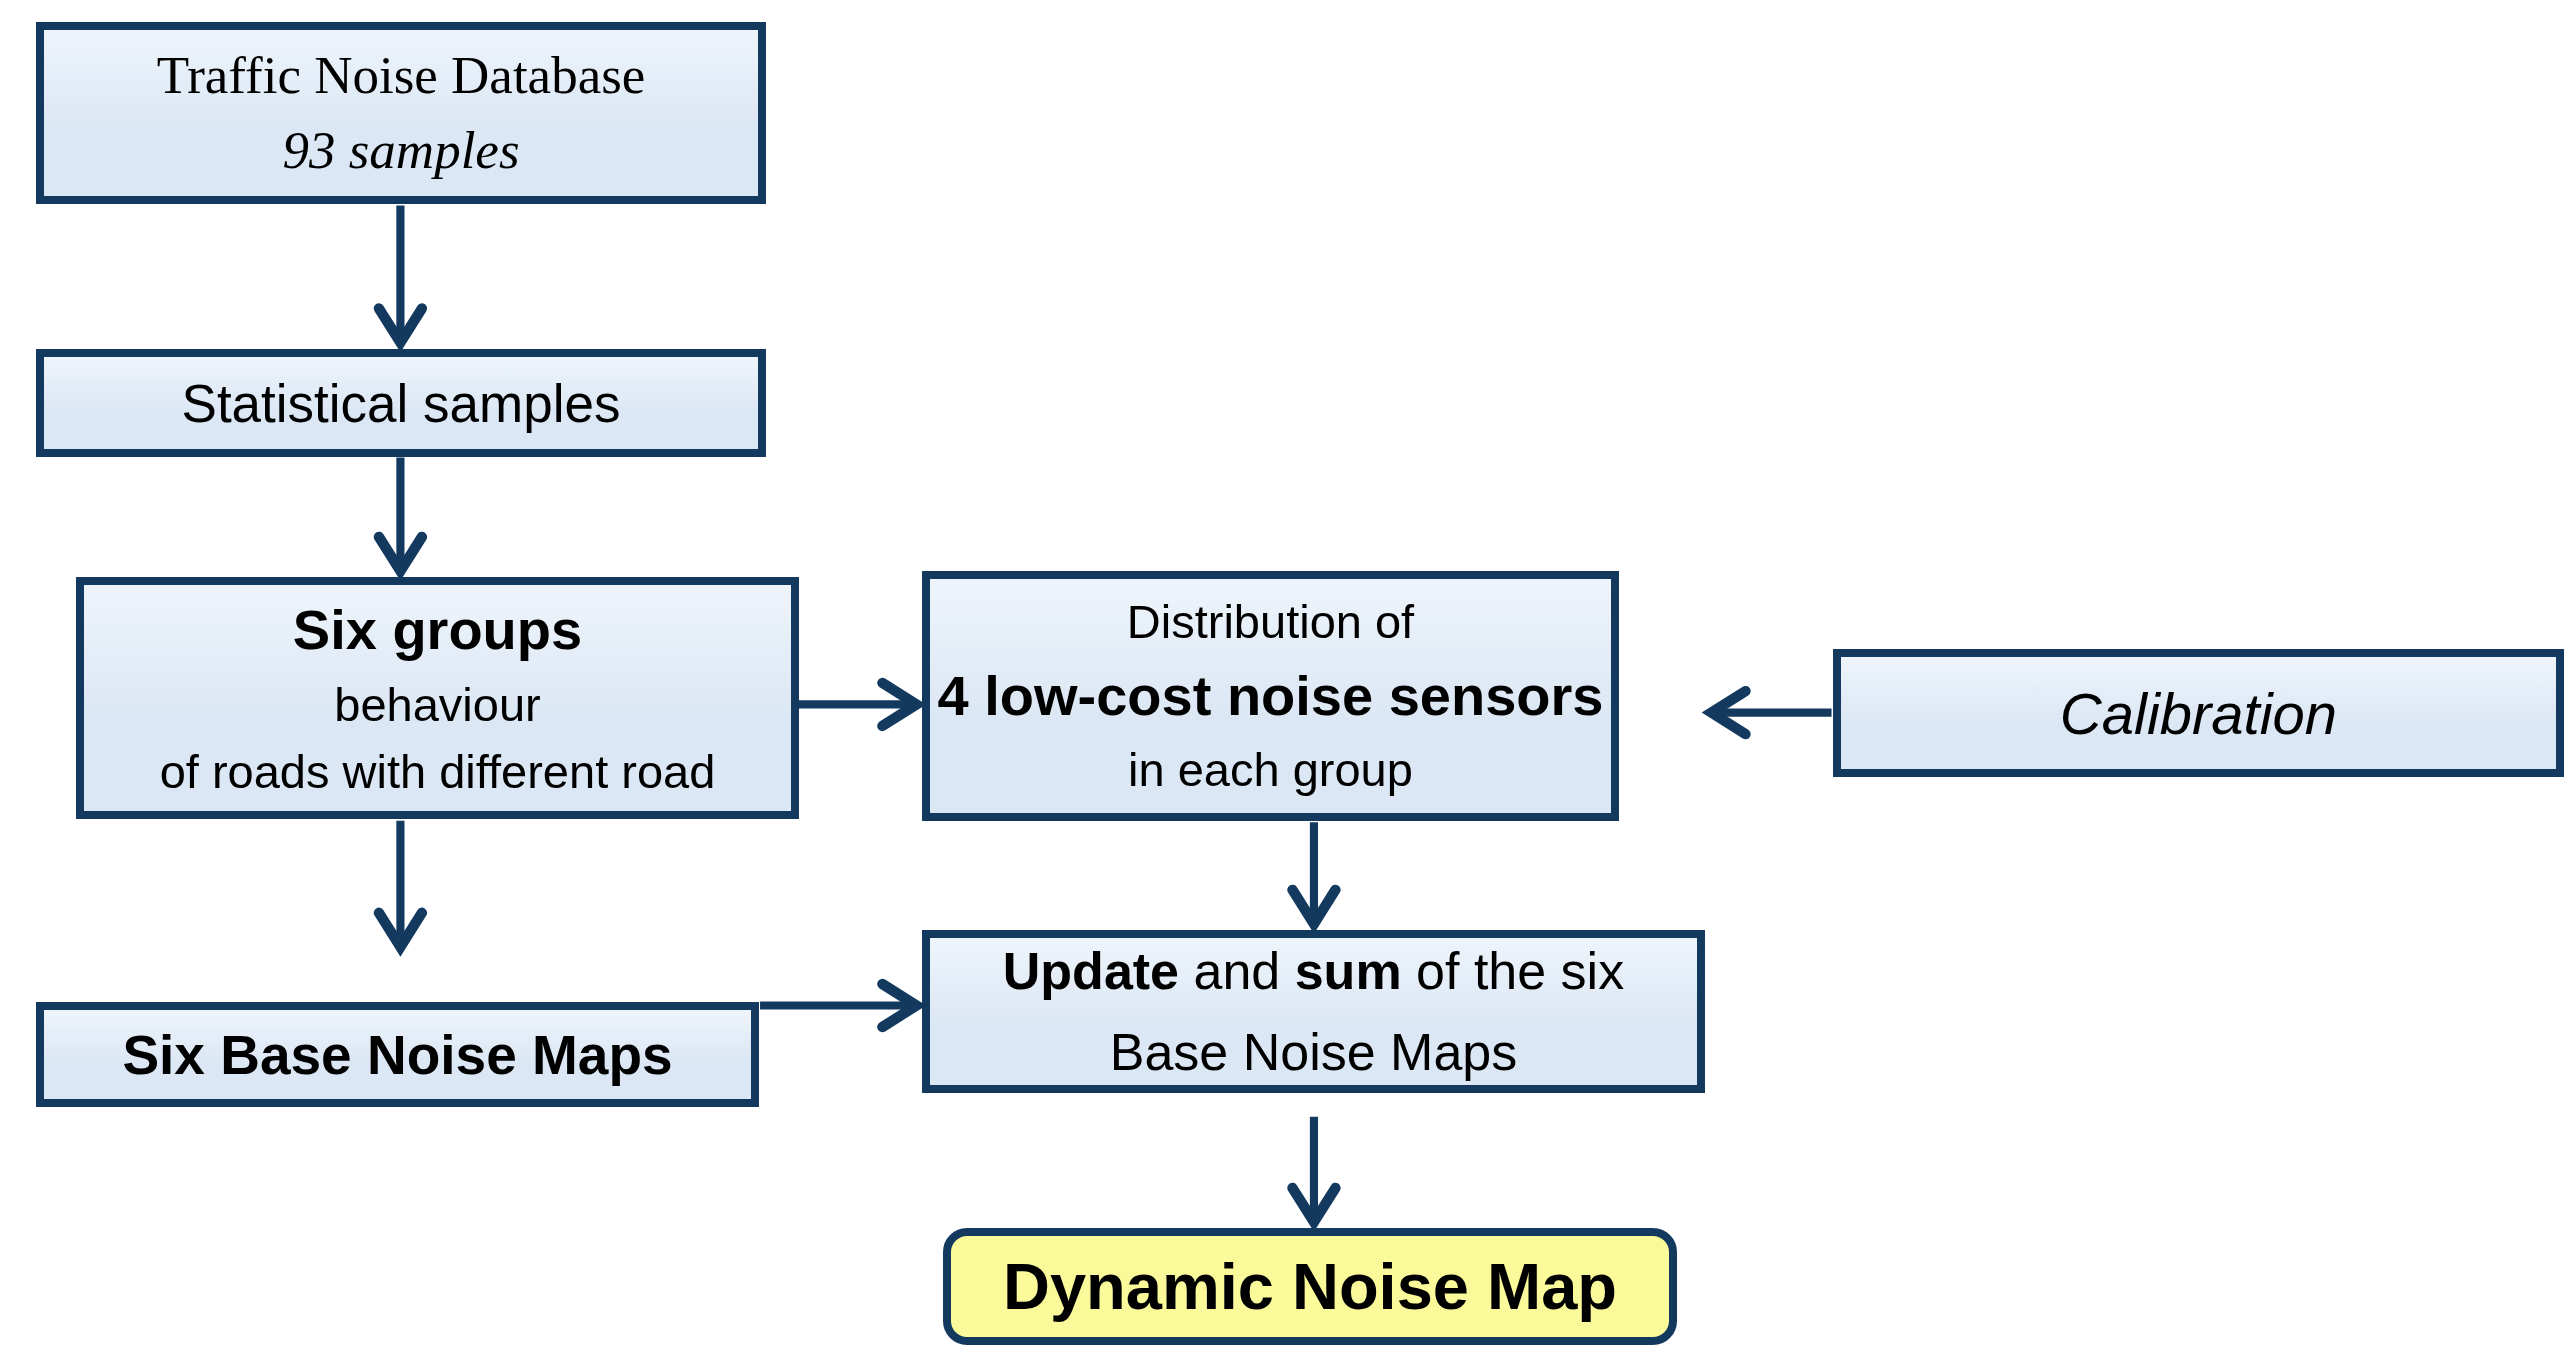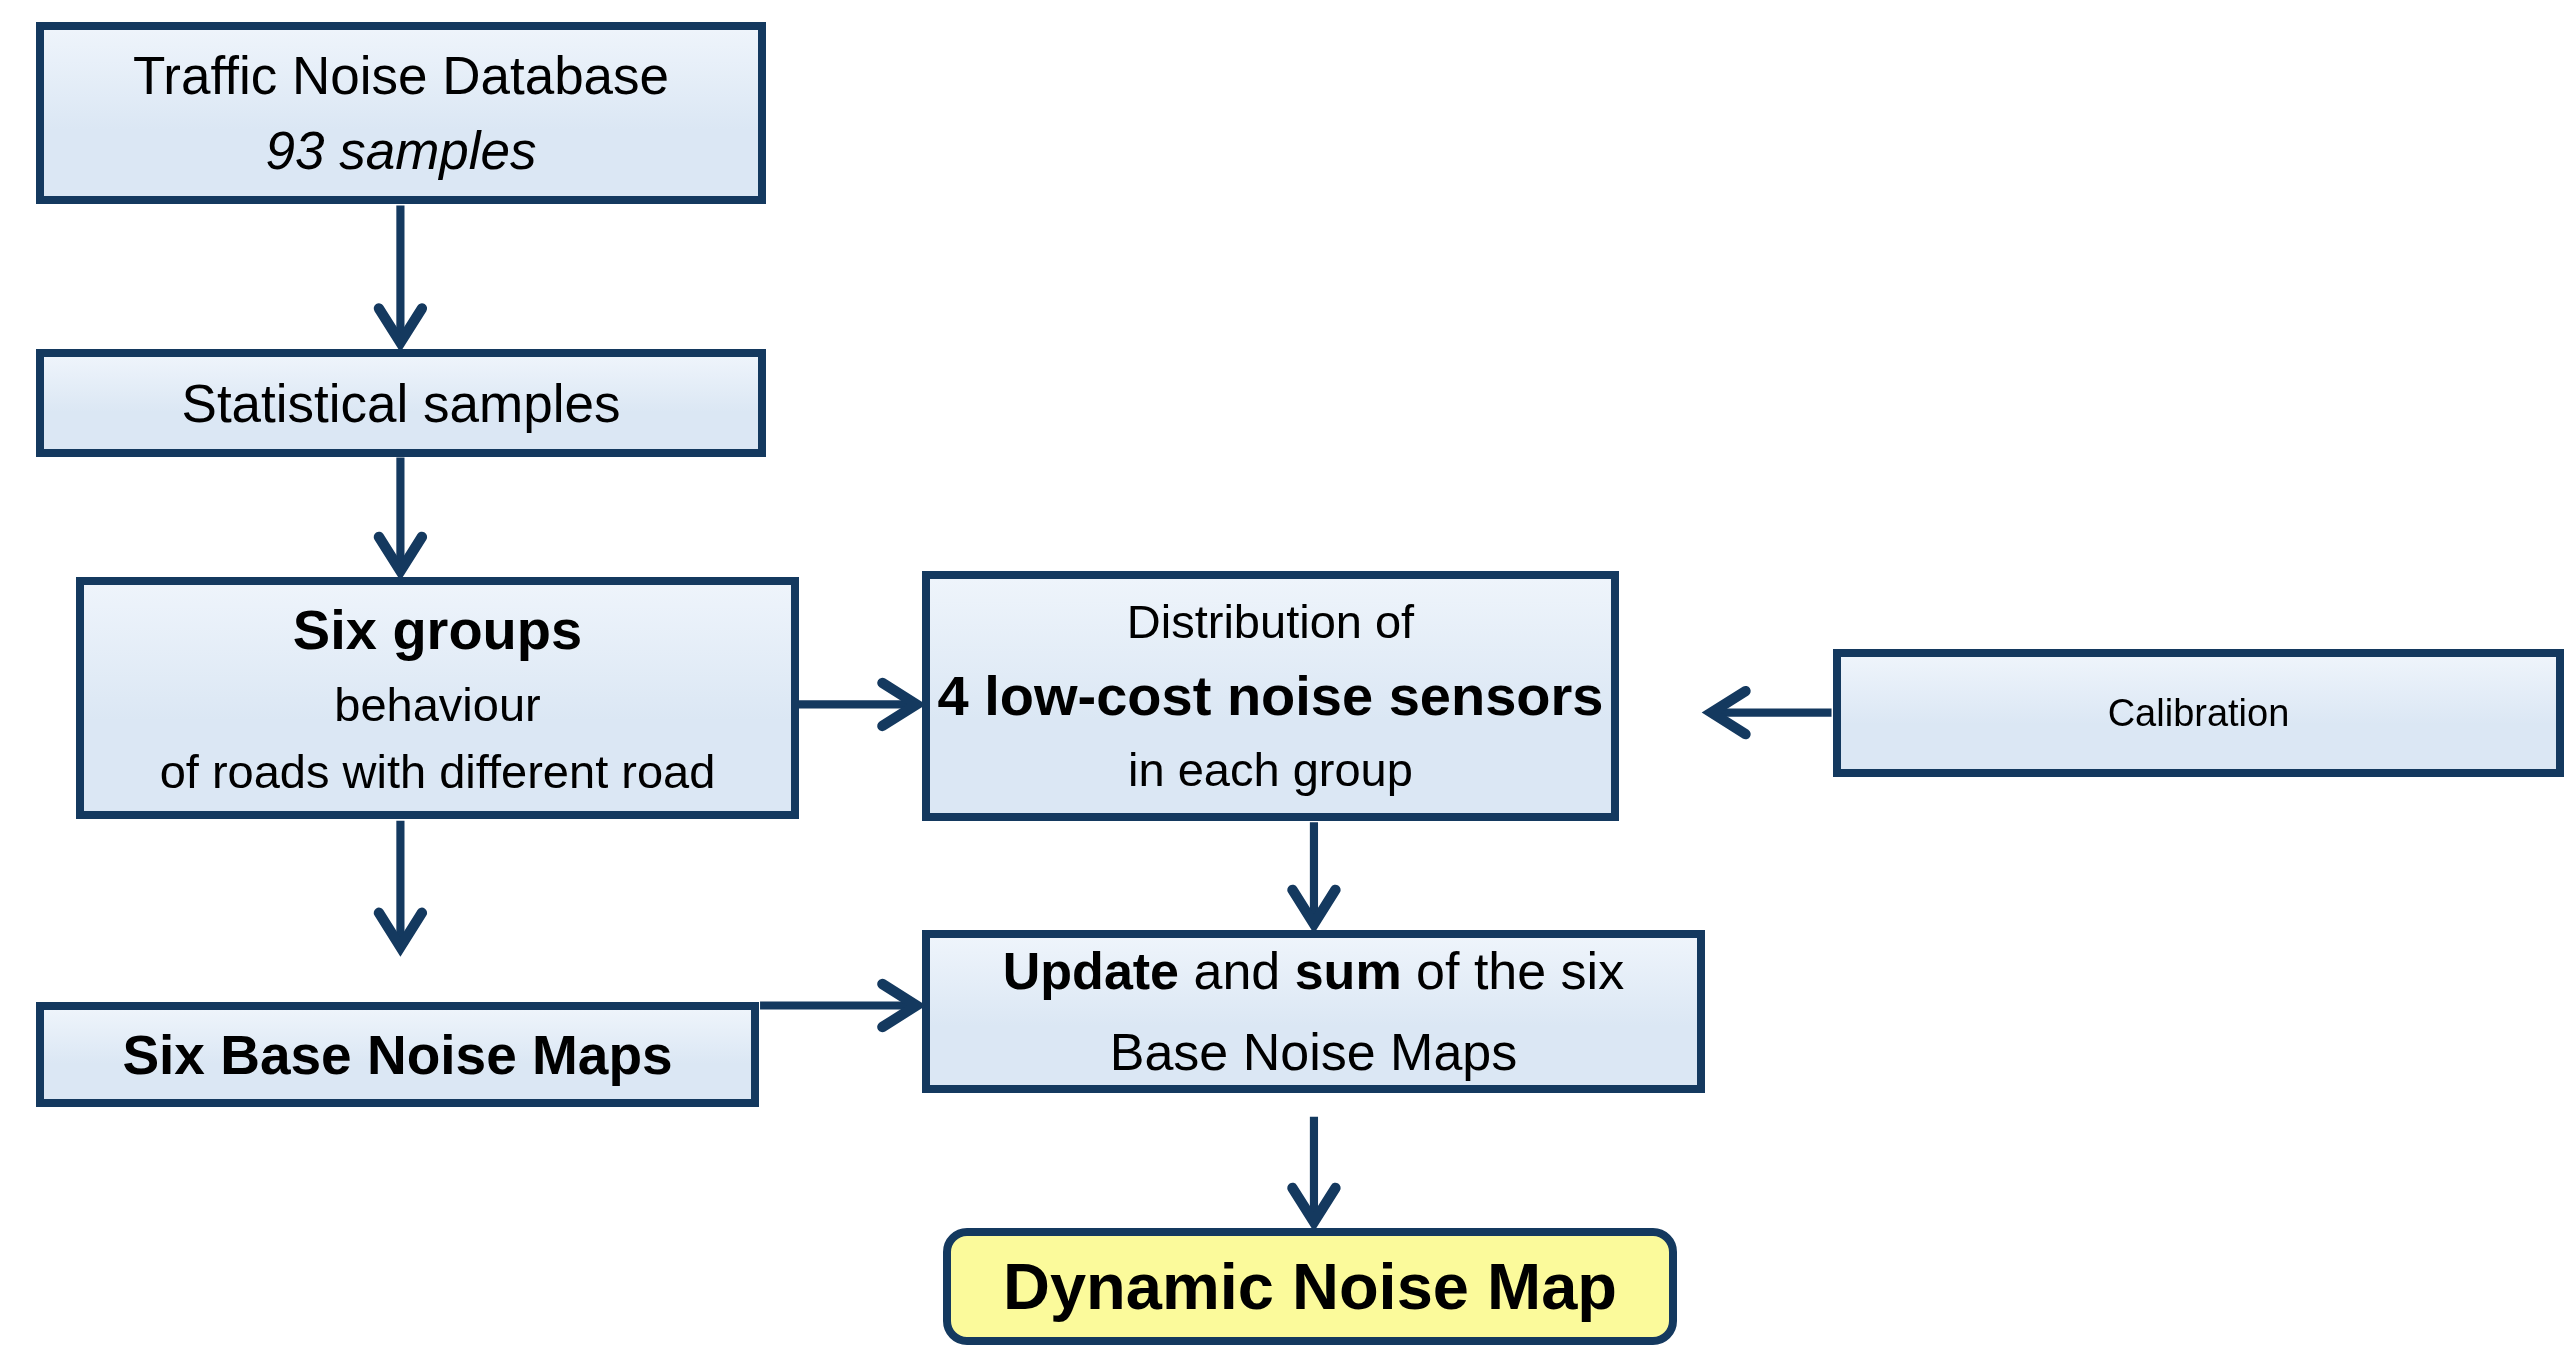--- a/index.html
+++ b/index.html
@@ -25,27 +25,27 @@
     justify-content: center;
     align-items: center;
     text-align: center;
     color: var(--text, #000000);
   }
   .box .line { white-space: nowrap; }
   .bold { font-weight: bold; }
   .italic { font-style: italic; }
 
   
-  #box-traffic      { left: 36px;   top: 22px;   width: 730px;  height: 182px; font-size: 53px; line-height: 1.42; }
+  #box-traffic      { left: 36px;   top: 22px;   width: 730px;  height: 182px; font-size: 53px; line-height: 1.42; font-family: Liberation Serif, serif; }
   #box-statistical  { left: 36px;   top: 349px;  width: 730px;  height: 108px; font-size: 53px; }
   #box-six-groups   { left: 36px;   top: 577px;  width: 723px;  height: 242px; font-size: 47px; line-height: 1.44; margin-left: 40px; }
   #box-six-groups .heading { font-size: 56px; }
   #box-distribution { left: 922px; top: 571px;  width: 697px; height: 250px; font-size: 47px; line-height: 1.44; }
   #box-distribution .heading { font-size: 56px; }
-  #box-calibration  { left: 1833px; top: 649px;  width: 731px;  height: 128px; font-size: 38px; }
+  #box-calibration  { left: 1833px; top: 649px;  width: 731px;  height: 128px; font-size: 58px; font-style: italic; }
   #box-six-base     { left: 36px;   top: 1002px; width: 723px;  height: 105px; font-size: 55px; }
   #box-update       { left: 922px; top: 930px; width: 783px; height: 163px; font-size: 52px; line-height: 1.55; }
   #box-dynamic      { left: 943px; top: 1228px; width: 734px;  height: 117px; font-size: 65px;
                       background: var(--highlight-fill, #fbfa9b); border-radius: 24px; }
 
   .arrows {
     position: absolute;
     left: 0; top: 0;
     width: 2576px;
     height: 1357px;

